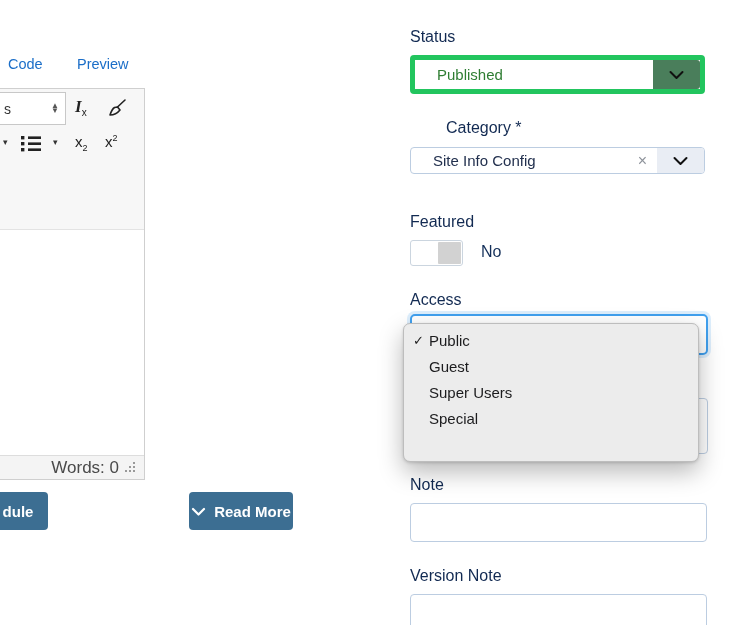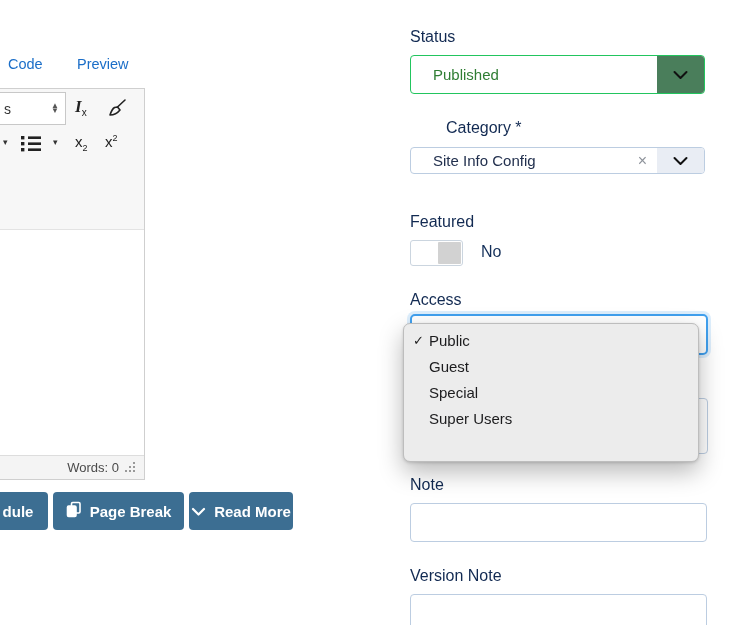--- a/index.html
+++ b/index.html
@@ -30,21 +30,21 @@
   .icon-caret1 { left:12px; top:48px; font-size:9px; color:#333; }
   .icon-list { left:30px; top:46px; }
   .icon-caret2 { left:62px; top:48px; font-size:9px; color:#333; }
   .icon-sub { left:84px; top:44px; font-size:15px; }
   .icon-sup { left:114px; top:44px; font-size:15px; }
   .icon-sub sub, .icon-sup sup { font-size:9px; }
   .editor-content { height:225px; background:#fff; }
   .editor-statusbar { height:24px; background:#f4f4f4; border-top:1px solid #ddd;
                       display:flex; align-items:center; justify-content:flex-end;
                       padding-right:8px; gap:6px; }
-  .word-count { font-size:13px; color:#4a4a4a; }
+  .word-count { font-size:17px; color:#4a4a4a; }
 
   
   .xtd-btn { position:absolute; top:492px; height:38px; background:#3c6e92; color:#fff;
              border:none; border-radius:4px; font-family:"Liberation Sans", sans-serif;
              font-size:15px; font-weight:600; display:flex; align-items:center;
              justify-content:center; gap:8px; cursor:pointer; }
   .btn-module { left:-12px; width:60px; border-radius:0 4px 4px 0; }
   .btn-pagebreak { left:53px; width:131px; }
   .btn-readmore { left:189px; width:104px; }
 
@@ -52,21 +52,21 @@
   .fld-label { position:absolute; left:410px; font-size:16px; color:#122a52; }
   .lbl-status { top:28px; }
   .lbl-category { top:119px;margin-left:36px; }
   .lbl-featured { top:213px; }
   .lbl-access { top:291px; }
   .lbl-note { top:476px; }
   .lbl-version { top:567px; }
 
   .sel-box { position:absolute; left:410px; width:295px; height:27px; background:#fff;
              border-radius:4px; display:flex; align-items:center; cursor:pointer; }
-  .sel-status { top:55px; height:39px; border:1px solid #22c55e; }
+  .sel-status { top:55px; height:39px; border:5px solid #22c55e; }
   .sel-status .sel-text { color:#2f7d33; }
   .sel-category { top:147px; border:1px solid #bccde1; }
   .sel-category .sel-text { color:#22304e; }
   .sel-text { font-size:15px; padding-left:22px; flex:1; }
   .sel-clear { color:#8e939b; font-size:16px; padding-right:10px; cursor:pointer; }
   .sel-caret { width:47px; align-self:stretch; display:flex; align-items:center;
                justify-content:center; border-radius:0 3px 3px 0; }
   .caret-green { background:#4a7e5b; }
   .caret-gray { background:#e9edf4; }
 
@@ -147,29 +147,20 @@
           <rect x="4" y="8" width="2" height="2"></rect>
             <rect x="0" y="8" width="2" height="2"></rect>
         </svg>
       </span>
     </div>
   </div>
 
   <button class="xtd-btn btn-module">
     <span>dule</span>
   </button>
-  <button class="xtd-btn btn-pagebreak">
-    <span>
-      <svg width="16" height="17" viewBox="0 0 16 17" fill="none" stroke="#fff" stroke-width="1.6" stroke-linejoin="round">
-        <rect x="5.5" y="1.5" width="8.5" height="10.5" rx="1.2"></rect>
-        <rect x="1.5" y="5" width="8.5" height="10.5" rx="1.2" fill="#fff"></rect>
-      </svg>
-    </span>
-    <span>Page Break</span>
-  </button>
   <button class="xtd-btn btn-readmore">
     <span>
       <svg width="15" height="11" viewBox="0 0 15 11" fill="none" stroke="#fff" stroke-width="2.2" stroke-linecap="round" stroke-linejoin="round">
         <path d="M2 3 L7.5 8.5 L13 3"></path>
       </svg>
     </span>
     <span>Read More</span>
   </button>
 
   <span class="fld-label lbl-status">Status</span>
@@ -208,25 +199,25 @@
     <div class="dd-item">
       <span class="dd-check">✓</span>
       <span>Public</span>
     </div>
     <div class="dd-item">
       <span class="dd-check"></span>
       <span>Guest</span>
     </div>
     <div class="dd-item">
       <span class="dd-check"></span>
+      <span>Super Users</span>
+    </div>
+    <div class="dd-item">
+      <span class="dd-check"></span>
       <span>Special</span>
-    </div>
-    <div class="dd-item">
-      <span class="dd-check"></span>
-      <span>Super Users</span>
     </div>
   </div>
 
   <span class="fld-label lbl-note">Note</span>
   <input class="text-input inp-note" type="text" value="" style="">
 
   <span class="fld-label lbl-version">Version Note</span>
   <input class="text-input inp-version" type="text" value="" style="">
 
 </div>

